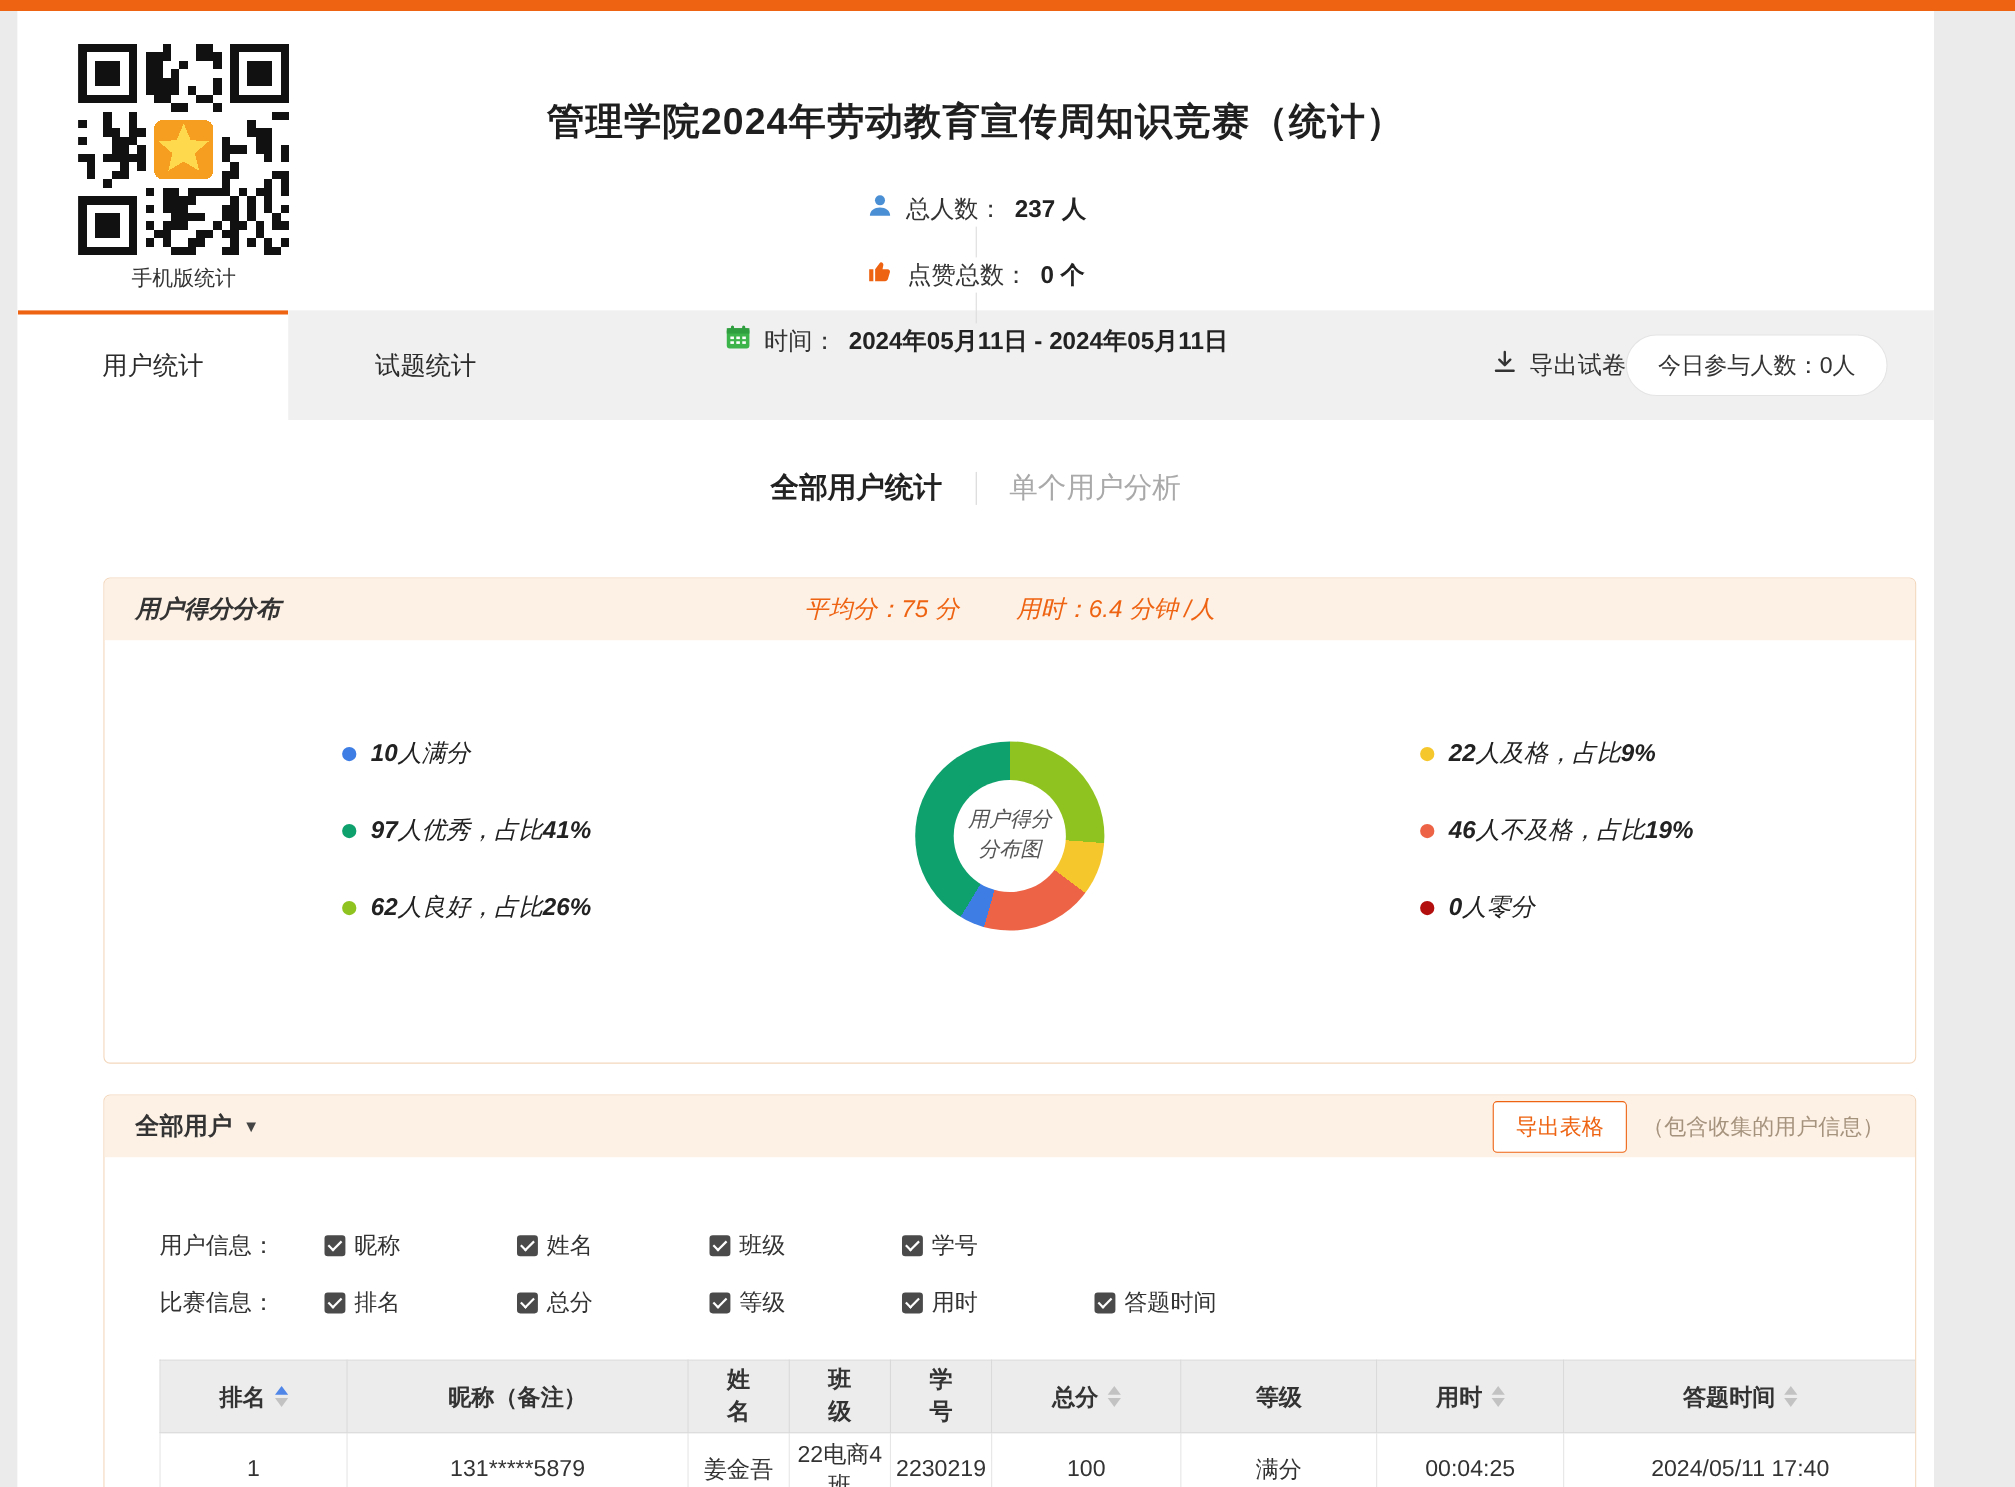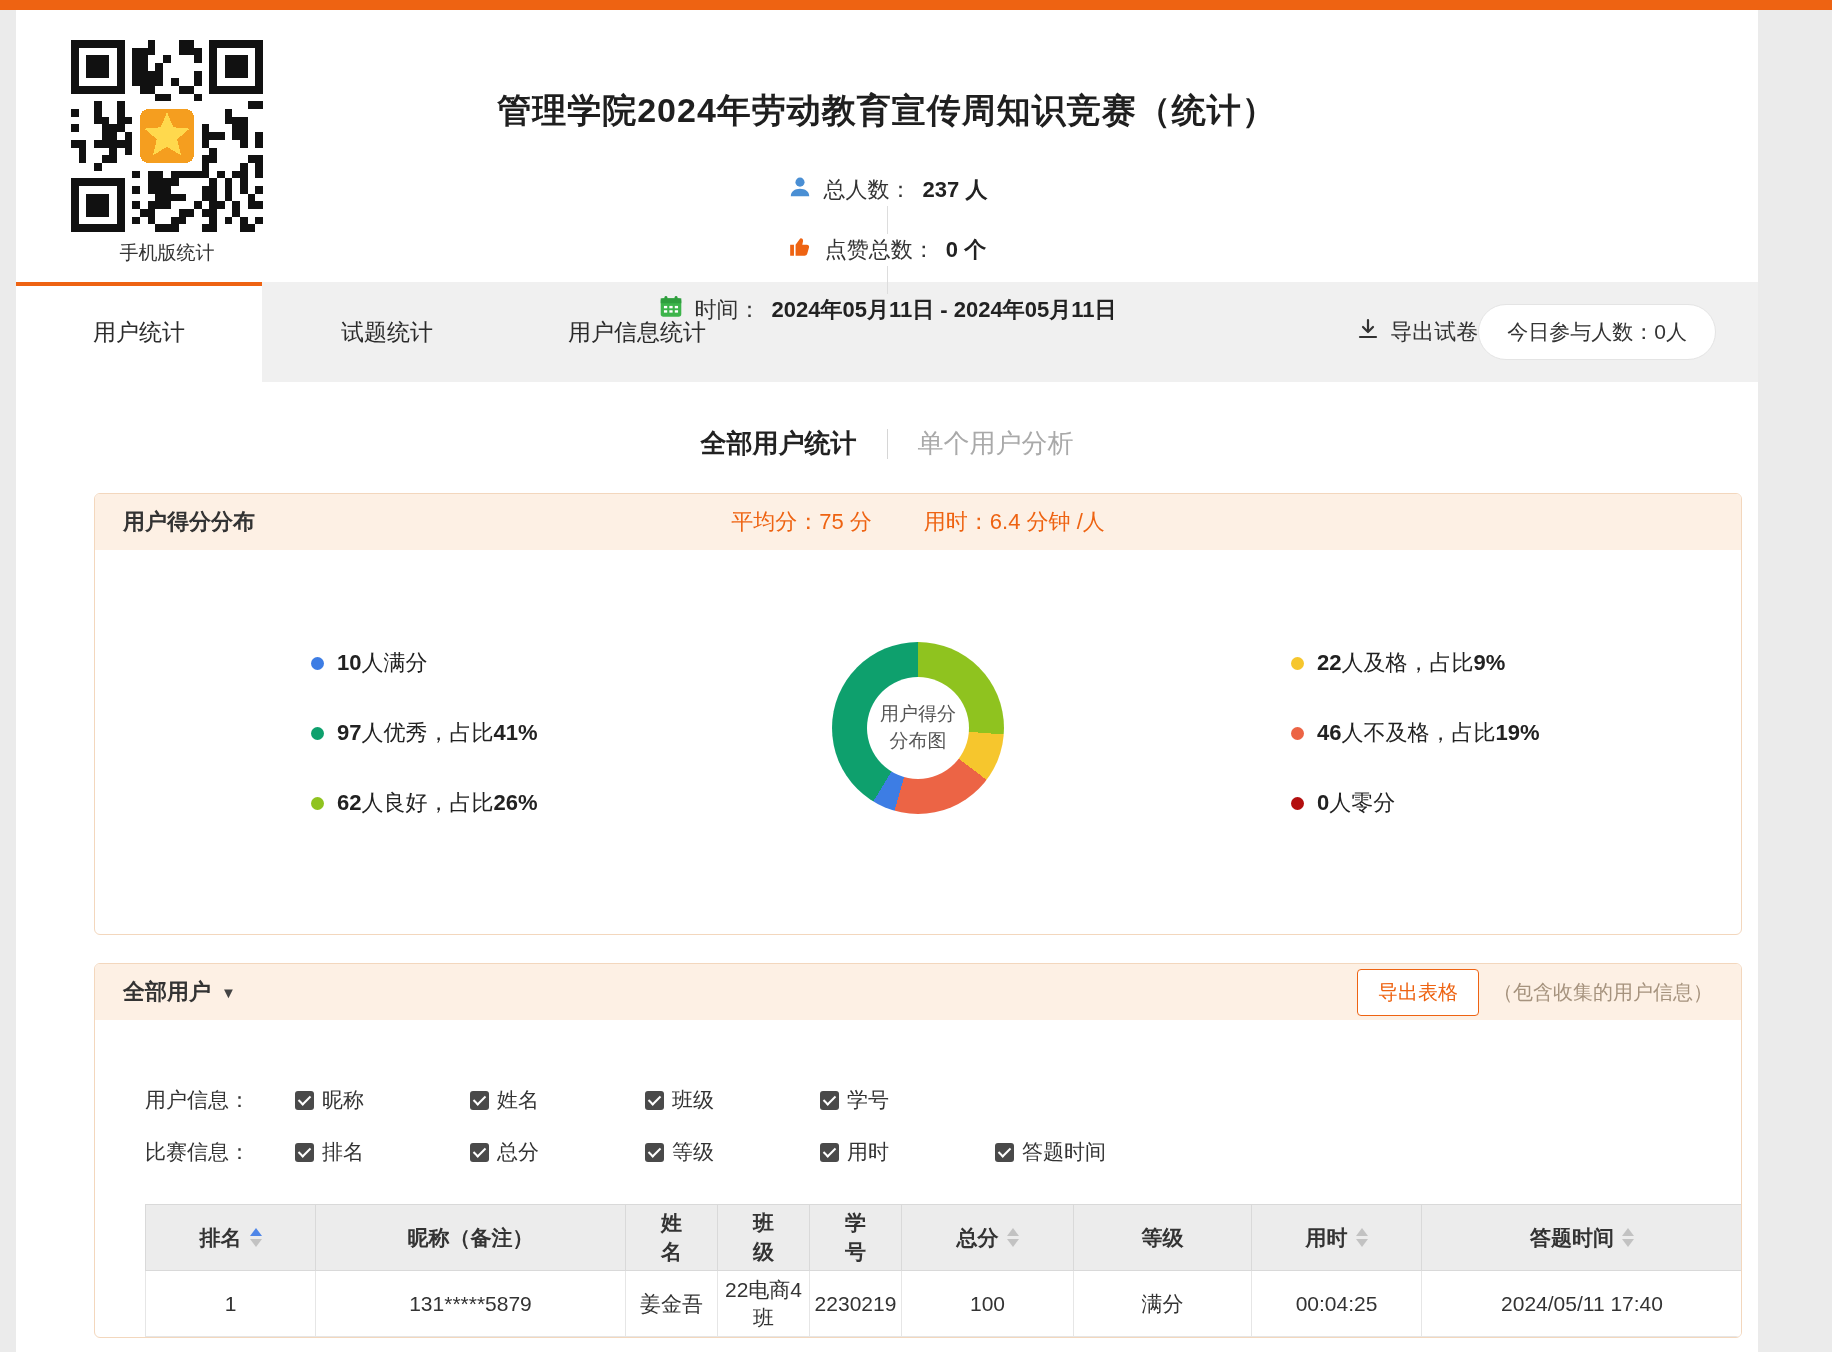--- a/index.html
+++ b/index.html
@@ -37,30 +37,30 @@
 
   
   .content { background:#fff; padding-top:44px; padding-bottom:80px; }
   .subtabs { display:flex; justify-content:center; align-items:center; }
   .subtab { font-size:26px; padding:0 30px; cursor:pointer; }
   .subtab.active { font-weight:bold; color:#222; }
   .subtab.inactive { color:#a9a9a9; }
   .subtab-divider { width:1px; height:30px; background:#d6d6d6; }
 
   .card { margin-left:78px; width:1648px; border:1px solid #f3d7bd; border-radius:6px; background:#fff; overflow:hidden; }
-  .card.first { margin-top:32px; }
+  .card.first { margin-top:64px;font-style:italic; }
   .card.second { margin-top:28px; }
   .card-header { height:56px; background:#fdf0e4; display:flex; align-items:center; padding:0 28px; position:relative; }
   .card-title { font-size:22px; font-weight:bold; color:#333; display:flex; align-items:center; gap:10px; }
   .card-title .dd { font-size:15px; color:#444; }
   .score-stats { position:absolute; left:50%; transform:translateX(-50%); display:flex; gap:52px; font-size:22px; color:#ee6312; white-space:nowrap;align-items:flex-end; }
 
   
   .score-body { position:relative; height:384px; }
-  .legend { position:absolute; top:98px; display:flex; flex-direction:column; gap:40px; }
+  .legend { position:absolute; top:88px; display:flex; flex-direction:column; gap:40px; }
   .legend.left { left:216px; }
   .legend.right { left:1196px; }
   .litem { display:flex; align-items:center; gap:13px; font-size:22px; color:#222; }
   .dot { width:13px; height:13px; border-radius:50%; flex:none; }
   .litem b { font-weight:bold; }
   .donut { position:absolute; left:50%; top:178px; transform:translate(-50%,-50%); width:172px; height:172px; border-radius:50%; }
   .donut-hole { position:absolute; inset:35px; background:#fff; border-radius:50%;
                 display:flex; flex-direction:column; align-items:center; justify-content:center;
                 font-size:19px; color:#555; line-height:1.4; text-align:center; }
 
@@ -316,21 +316,20 @@
         </span>
         <span class="lbl">时间：</span>
         <span class="val">2024年05月11日 - 2024年05月11日</span>
       </div>
     </div>
   </div>
 
   <div class="tabbar">
     <div class="tab t0 active">用户统计</div>
     <div class="tab t1">试题统计</div>
-    <div class="tab t2">用户信息统计</div>
     <div class="tabbar-right">
       <div class="export-link">
         <span>
           <svg width="24" height="24" viewBox="0 0 24 24" fill="none" stroke="#333" stroke-width="2.2" stroke-linecap="round" stroke-linejoin="round">
               <path d="M12 3v11"></path>
               <path d="M7 10l5 5 5-5"></path>
               <path d="M4 20h16"></path>
             </svg>
         </span>
         <span>导出试卷</span>

